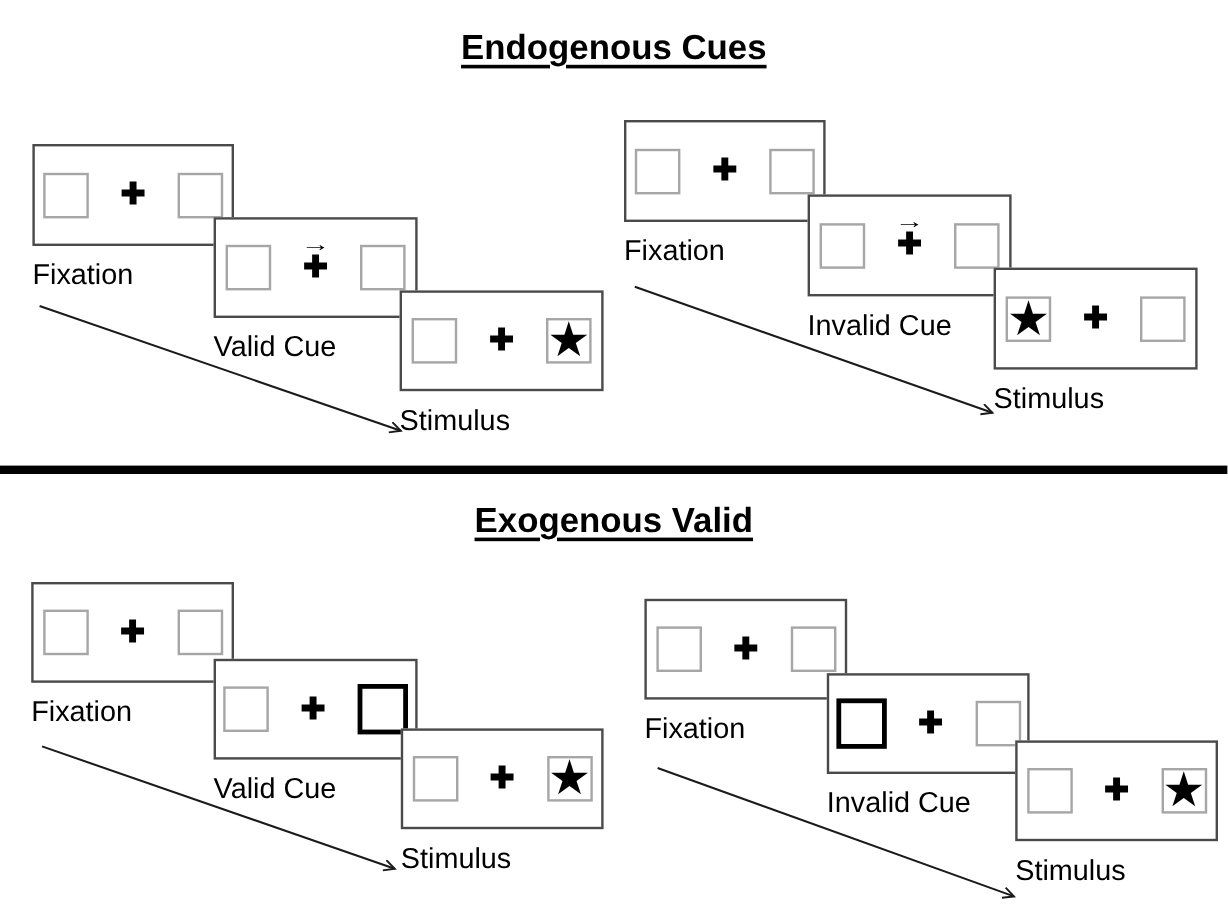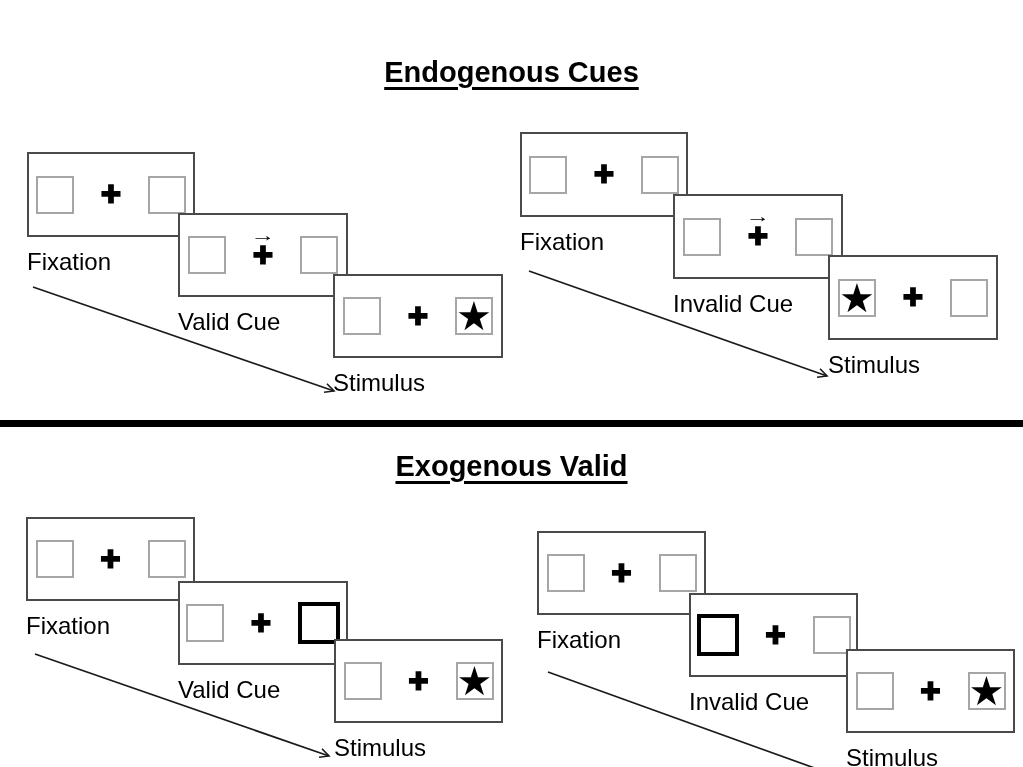--- a/index.html
+++ b/index.html
@@ -1,18 +1,18 @@
 <!DOCTYPE html>
 <html><head>
 <meta charset="utf-8">
 <style>
   * { margin:0; padding:0; box-sizing:border-box; }
   html,body { width:1023px; height:767px; background:#ffffff; overflow:hidden;
               font-family:"Liberation Sans", sans-serif; color:#000; }
-  .stage { position:relative; width:1023px; height:649px; background:#fff;margin-top:32px; }
+  .stage { position:relative; width:1023px; height:649px; background:#fff; }
 
   .section-title { position:absolute; left:0; width:1023px; text-align:center;
                    font-size:29px; font-weight:bold; letter-spacing:0px; }
   .section-title .u { text-decoration:underline; text-decoration-thickness:3px; text-underline-offset:5px; }
 
   .divider { position:absolute; left:0; width:1023px; height:7px; background:#000; }
 
   .panel { position:absolute; background:#fff; border:2px solid #4a4a4a;
            display:flex; align-items:center; justify-content:center; gap:21px; }
   .box { width:38px; height:38px; background:#fff; border:2px solid #a6a6a6;

